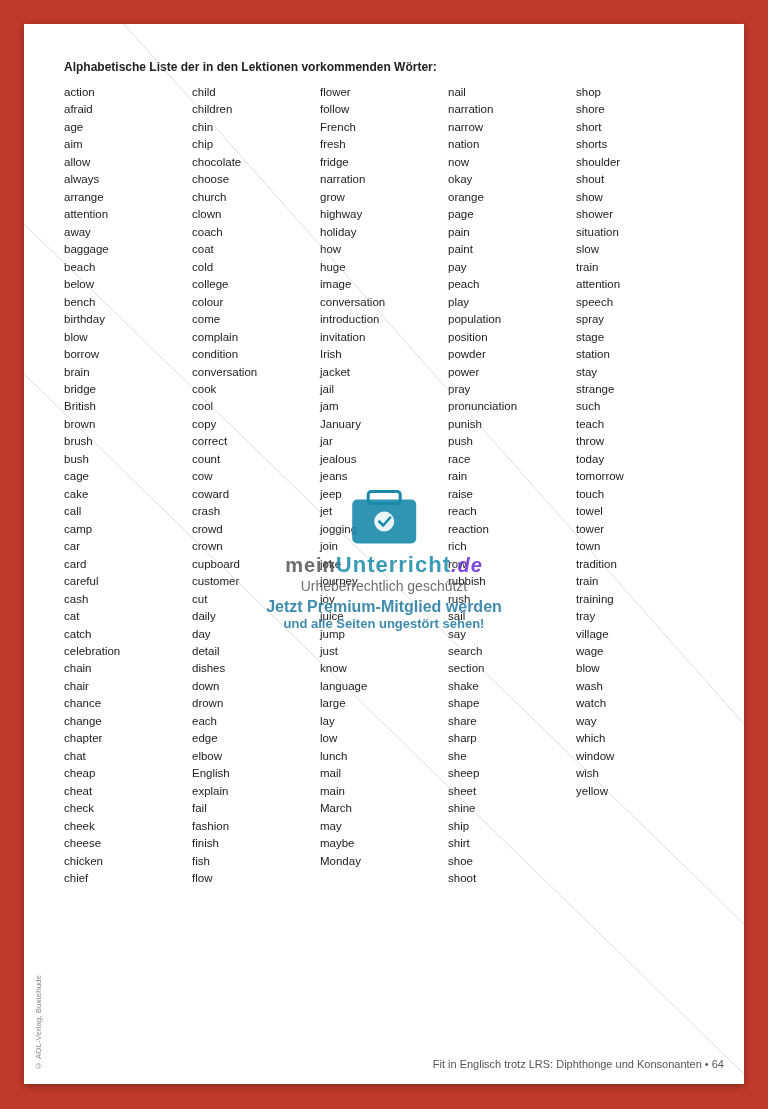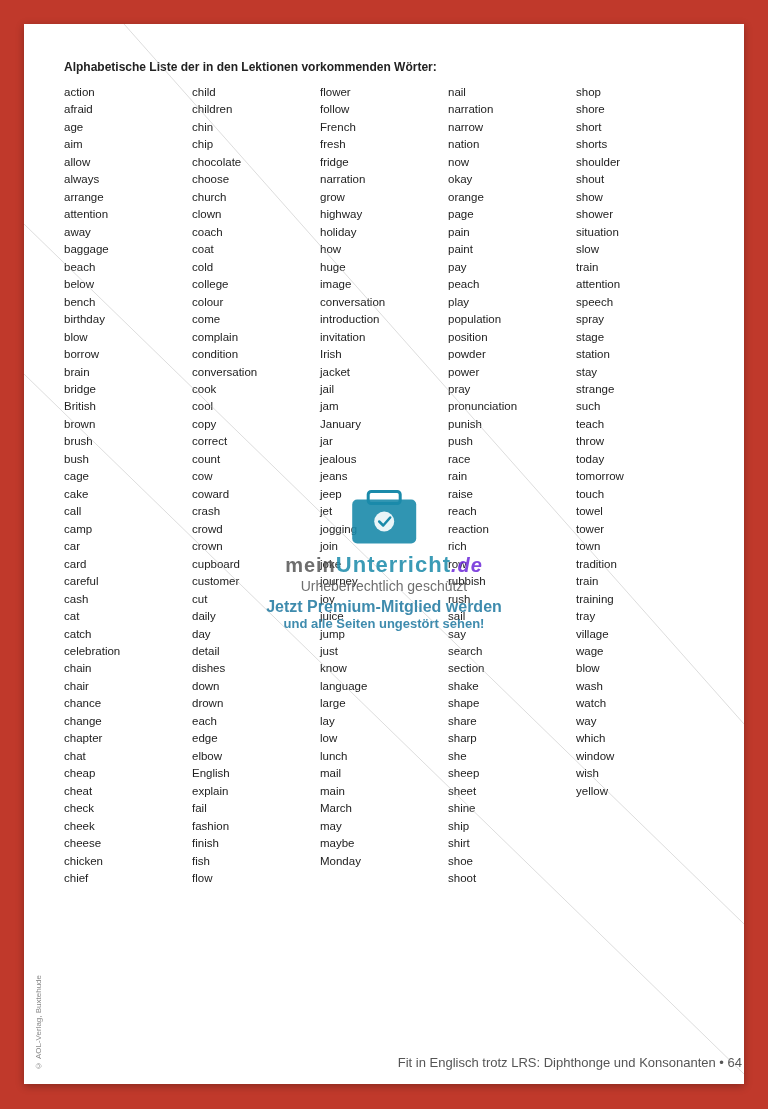--- a/index.html
+++ b/index.html
@@ -53,22 +53,22 @@
       bottom: 14px;
       left: 10px;
       font-size: 8px;
       color: #888;
       writing-mode: vertical-rl;
       transform: rotate(180deg);
     }
     .footer-right {
       position: absolute;
       bottom: 14px;
-      right: 2px;
-      font-size: 13px;
+      right: 20px;
+      font-size: 11px;
       color: #555;
     }
     .watermark-overlay {
       position: absolute;
       top: 50%;
       left: 50%;
       transform: translate(-50%, -50%);
       z-index: 10;
       pointer-events: none;
       text-align: center;

